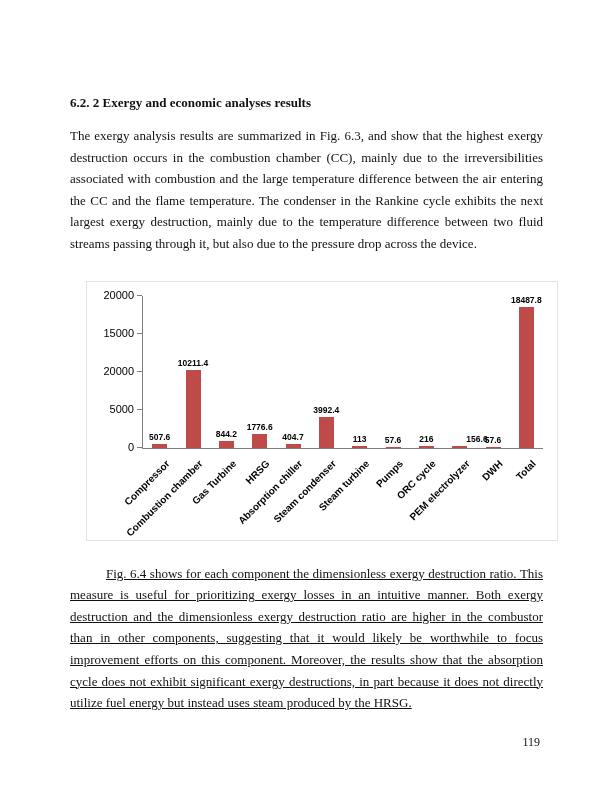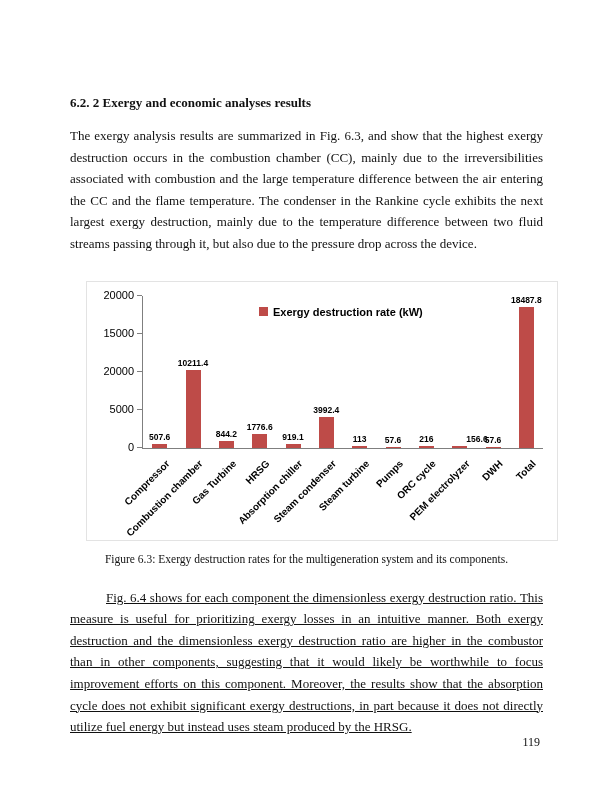--- a/index.html
+++ b/index.html
@@ -127,38 +127,34 @@
 
 <div class="page">
   <div class="content">
 
     <h1 class="heading">6.2. 2 Exergy and economic analyses results</h1>
 
     <p class="body-par">The exergy analysis results are summarized in Fig. 6.3, and show that the highest exergy destruction occurs in the combustion chamber (CC), mainly due to the irreversibilities associated with combustion and the large temperature difference between the air entering the CC and the flame temperature. The condenser in the Rankine cycle exhibits the next largest exergy destruction, mainly due to the temperature difference between two fluid streams passing through it, but also due to the pressure drop across the device.</p>
 
     <div class="chart-wrap">
       <div class="plot">
-        <div class="legend">
-          <span class="legend-swatch" style="background: rgb(190, 75, 72);"></span>
-          <span>Exergy destruction rate (kW)</span>
-        </div>
       <div class="bar" style="left: 9.16667px; height: 3.85776px; background: rgb(190, 75, 72);"></div>
           <div class="bar-value" style="left: 16.6667px; bottom: 5.85776px;">507.6</div>
           <div class="x-label" style="right: 379.333px; top: 162px;">Compressor</div>
           <div class="bar" style="left: 42.5px; height: 77.6066px; background: rgb(190, 75, 72);"></div>
           <div class="bar-value" style="left: 50px; bottom: 79.6066px;">10211.4</div>
           <div class="x-label" style="right: 346px; top: 162px;">Combustion chamber</div>
           <div class="bar" style="left: 75.8333px; height: 6.41592px; background: rgb(190, 75, 72);"></div>
           <div class="bar-value" style="left: 83.3333px; bottom: 8.41592px;">844.2</div>
           <div class="x-label" style="right: 312.667px; top: 162px;">Gas Turbine</div>
           <div class="bar" style="left: 109.167px; height: 13.5022px; background: rgb(190, 75, 72);"></div>
           <div class="bar-value" style="left: 116.667px; bottom: 15.5022px; text-align: right;">1776.6</div>
           <div class="x-label" style="right: 279.333px; top: 162px;">HRSG</div>
           <div class="bar" style="left: 142.5px; height: 3.77568px; background: rgb(190, 75, 72);"></div>
-          <div class="bar-value" style="left: 150px; bottom: 5.77568px;">919.1</div>
+          <div class="bar-value" style="left: 150px; bottom: 5.77568px;">404.7</div>
           <div class="x-label" style="right: 246px; top: 162px;">Absorption chiller</div>
           <div class="bar" style="left: 175.833px; height: 30.3422px; background: rgb(190, 75, 72);"></div>
           <div class="bar-value" style="left: 183.333px; bottom: 32.3422px;">3992.4</div>
           <div class="x-label" style="right: 212.667px; top: 162px;">Steam condenser</div>
           <div class="bar" style="left: 209.167px; height: 1.2996px; background: rgb(190, 75, 72);"></div>
           <div class="bar-value" style="left: 216.667px; bottom: 3.2996px;">113</div>
           <div class="x-label" style="right: 179.333px; top: 162px;">Steam turbine</div>
           <div class="bar" style="left: 242.5px; height: 1px; background: rgb(190, 75, 72);"></div>
           <div class="bar-value" style="left: 250px; bottom: 3px;">57.6</div>
           <div class="x-label" style="right: 146px; top: 162px;">Pumps</div>
@@ -180,20 +176,19 @@
         <div class="y-label" style="left: 5px; top: 121px;">5000</div>
         <div class="y-tick" style="left: 50px; top: 127.25px;"></div>
         <div class="y-label" style="left: 5px; top: 83px;">20000</div>
         <div class="y-tick" style="left: 50px; top: 89.25px;"></div>
         <div class="y-label" style="left: 5px; top: 45px;">15000</div>
         <div class="y-tick" style="left: 50px; top: 51.25px;"></div>
         <div class="y-label" style="left: 5px; top: 7px;">20000</div>
         <div class="y-tick" style="left: 50px; top: 13.25px;"></div>
       </div>
 
-    <p class="figure-caption">Figure 6.3: Exergy destruction rates for the multigeneration system and its components.</p>
 
     <p class="body-par indent-par par2">Fig. 6.4 shows for each component the dimensionless exergy destruction ratio. This measure is useful for prioritizing exergy losses in an intuitive manner. Both exergy destruction and the dimensionless exergy destruction ratio are higher in the combustor than in other components, suggesting that it would likely be worthwhile to focus improvement efforts on this component. Moreover, the results show that the absorption cycle does not exhibit significant exergy destructions, in part because it does not directly utilize fuel energy but instead uses steam produced by the HRSG.</p>
 
   </div>
 
   <div class="page-number">119</div>
 </div>
 
 </body></html>

